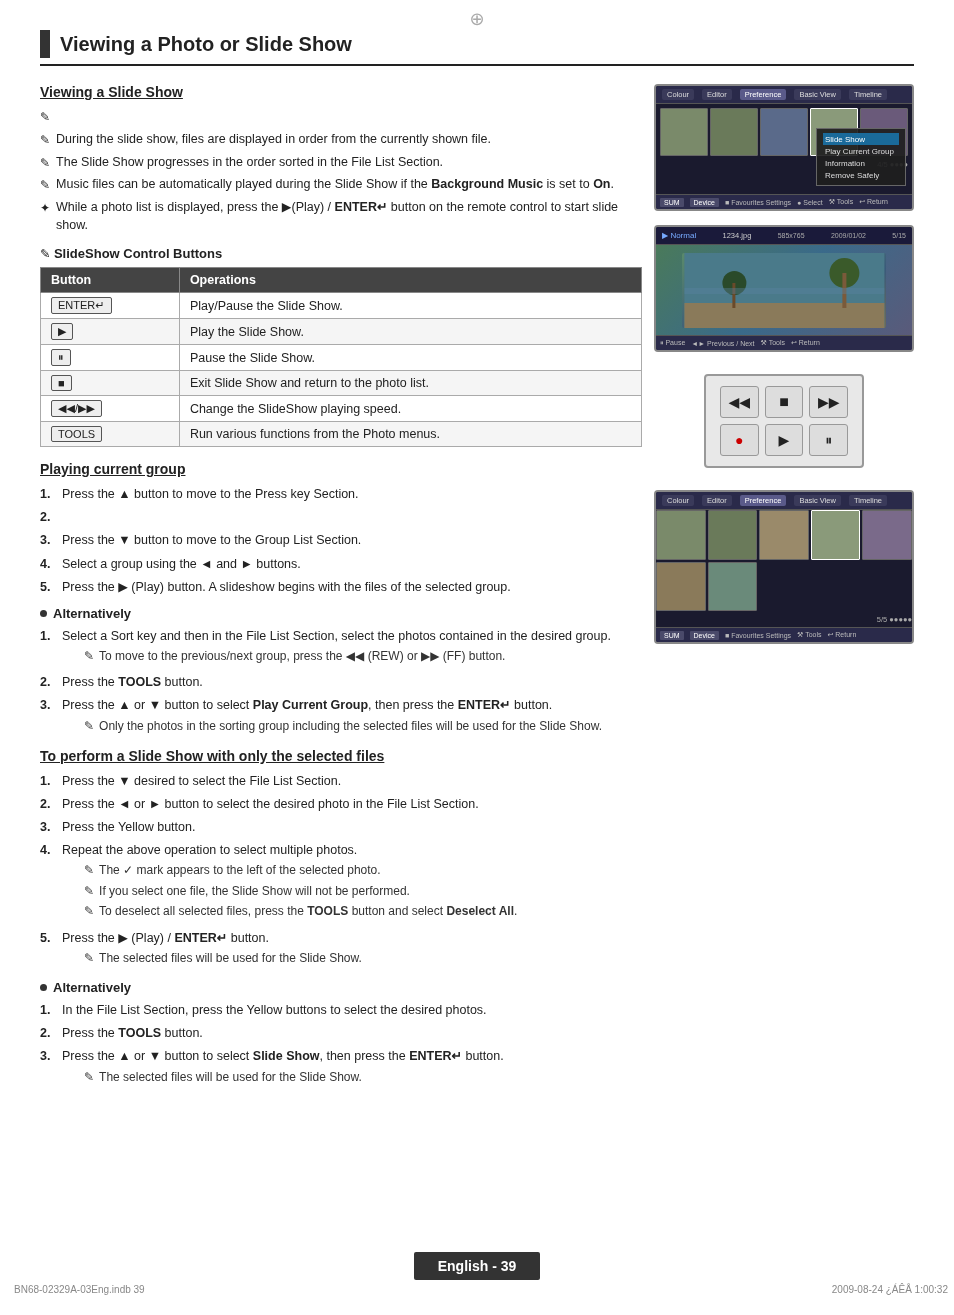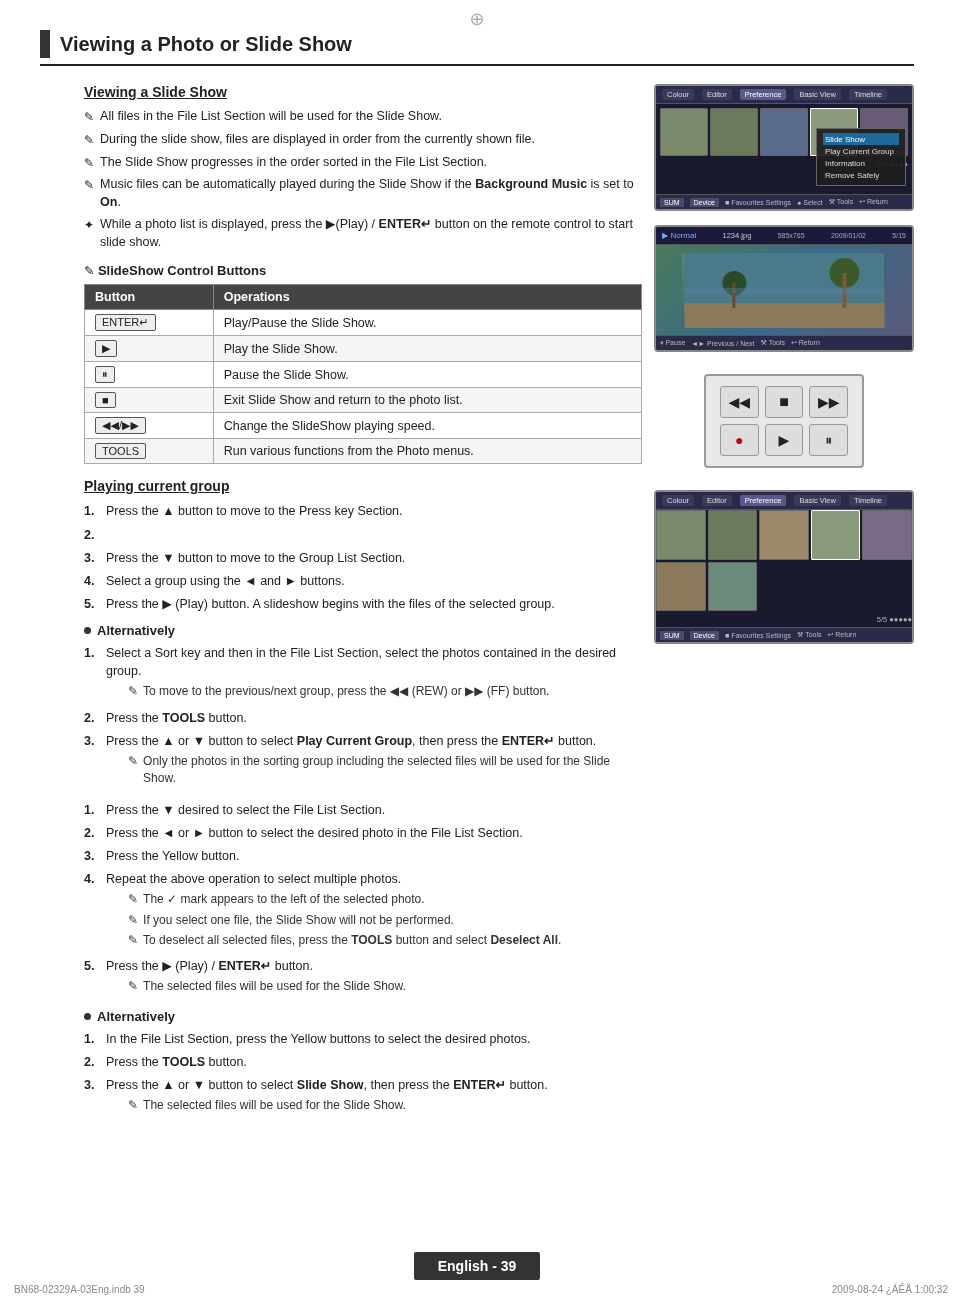--- a/index.html
+++ b/index.html
@@ -33,21 +33,20 @@
       margin-right: 10px;
     }
     .page-title {
       font-size: 20px;
       font-weight: bold;
     }
     
     .content-layout {
       display: flex;
       gap: 12px;
-      margin-left: 44px;
     }
     .left-col {
       flex: 1;
       min-width: 0;
     }
     .right-col {
       width: 260px;
       flex-shrink: 0;
       display: flex;
       flex-direction: column;
@@ -308,21 +307,20 @@
   <div class="content-layout">
 
     <div class="left-col">
 
       <div>
         <div class="section-heading">Viewing a Slide Show</div>
 
         <ul class="notes-list">
           <li>
             <span class="note-icon">✎</span>
-            <span>All files in the File List Section will be used for the Slide Show.</span>
           </li>
           <li>
             <span class="note-icon">✎</span>
             <span>During the slide show, files are displayed in order from the currently shown file.</span>
           </li>
           <li>
             <span class="note-icon">✎</span>
             <span>The Slide Show progresses in the order sorted in the File List Section.</span>
           </li>
           <li>
@@ -428,20 +426,21 @@
               <div class="sub-note">
                 <span>✎</span>
                 <span>Only the photos in the sorting group including the selected files will be used for the Slide Show.</span>
               </div>
             </div>
           </li>
         </ol>
       </div>
 
       <div class="mt-10">
+        <div class="section-heading">To perform a Slide Show with only the selected files</div>
 
         <ol class="num-list">
           <li>
             <span class="num">1.</span>
             <span>Press the ▼ desired to select the File List Section.</span>
           </li>
           <li>
             <span class="num">2.</span>
             <span>Press the ◄ or ► button to select the desired photo in the File List Section.</span>
           </li>

